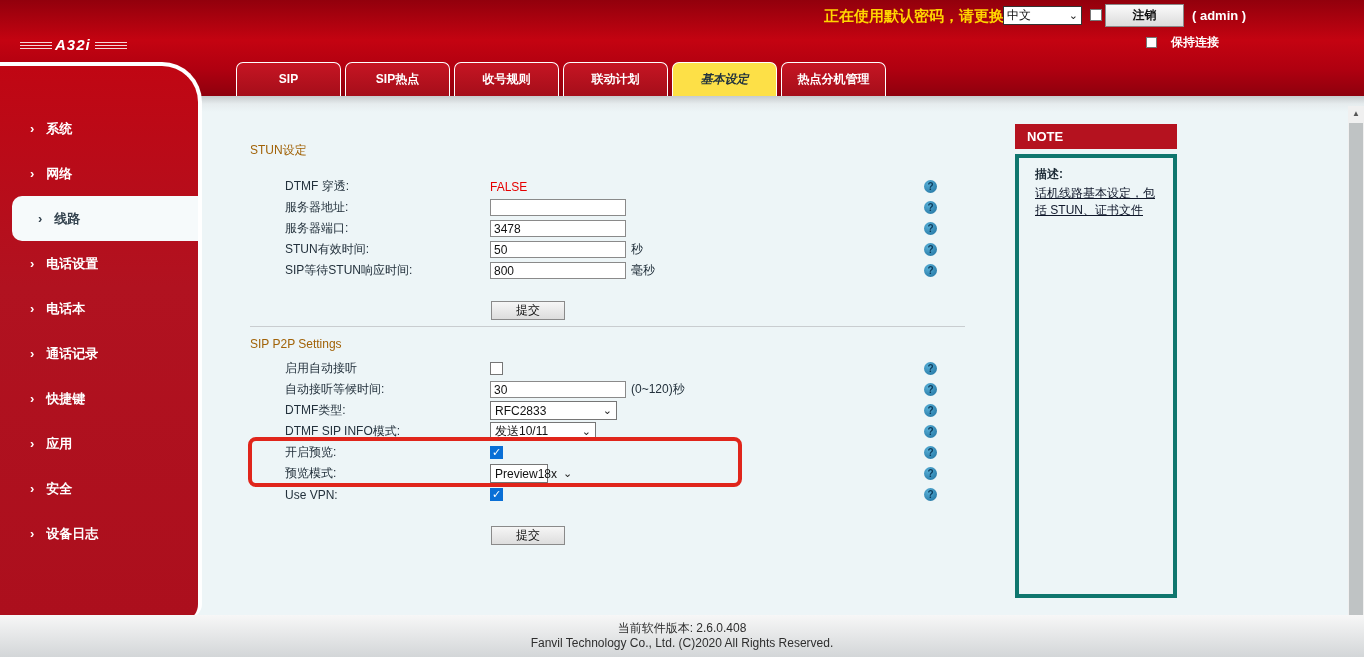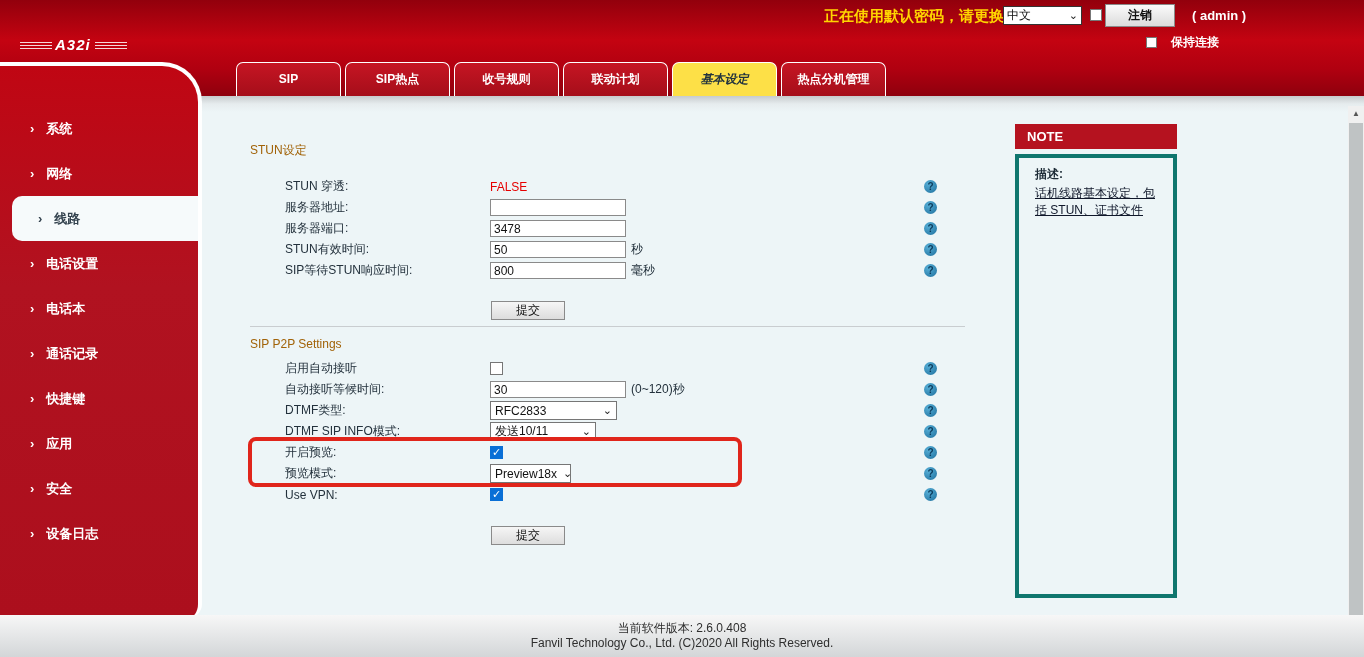--- a/index.html
+++ b/index.html
@@ -14,21 +14,21 @@
   .logo-lines { position:absolute; top:42px; width:32px; height:8px; z-index:2;
           background:repeating-linear-gradient(180deg, rgba(255,255,255,.85) 0 1px, transparent 1px 3px); }
   .logo-lines.left { left:20px; } .logo-lines.right { left:95px; }
   .pwd-warning { position:absolute; left:824px; top:7px; color:#ffd400; font-size:15px; font-weight:bold; z-index:2;text-align:right; }
   .lang-select { position:absolute; left:1003px; top:6px; width:79px; height:19px; background:#fff;
           border:1px solid #333; display:flex; align-items:center; justify-content:space-between;
           padding:0 3px; font-size:12px; color:#111; z-index:2; cursor:pointer; }
   .lang-select .arrow { font-size:11px; color:#222; }
   .mini-chk { position:absolute; width:12px; height:12px; background:#fff; border:1px solid #777; z-index:2; }
   .chk-lang { left:1090px; top:9px; }
-  .logout-btn { position:absolute; left:1105px; top:4px; width:70px; height:23px; z-index:2;
+  .logout-btn { position:absolute; left:1105px; top:4px; width:79px; height:23px; z-index:2;
           background:linear-gradient(180deg,#fafafa,#dcdcdc); border:1px solid #8a8a8a;
           font-size:12px; font-weight:bold; color:#111; text-align:center; line-height:21px; cursor:pointer; }
   .admin-label { position:absolute; left:1192px; top:8px; color:#fff; font-weight:bold; font-size:13px; z-index:2; }
   .keep-row { position:absolute; left:1146px; top:34px; display:flex; align-items:center; gap:14px; z-index:2; }
   .keep-row .box { width:11px; height:11px; background:#fff; border:1px solid #777; }
   .keep-row .lbl { color:#fff; font-weight:bold; font-size:12px; }
 
   
   .tabs { position:absolute; left:236px; top:62px; display:flex; gap:4px; z-index:4;border-radius:6px; }
   .tab { width:105px; height:34px; line-height:32px; text-align:center; color:#fff; font-size:12px; font-weight:bold;
@@ -66,21 +66,21 @@
   .form-row { height:21px; display:flex; align-items:center; position:relative; }
   .flabel { width:205px; font-size:12px; color:#23313c; }
   .fctrl { display:flex; align-items:center; gap:5px; }
   .suffix { font-size:12px; color:#23313c; }
   .false-val { font-size:12px; color:#e60000; }
   .tinput { width:136px; height:17px; border:1px solid #8a8a8a; background:#fff; font-size:12px;
             padding:0 3px; color:#111; font-family:"Liberation Sans","DejaVu Sans",sans-serif; }
   .selectbox { height:19px; background:#fff; border:1px solid #767676; display:flex; align-items:center;
                justify-content:space-between; padding:0 4px; font-size:12px; color:#111; cursor:pointer; }
   .selectbox .arrow { font-size:11px; color:#222; margin-left:6px; }
-  .sel-dtmf { width:127px; } .sel-info { width:106px; } .sel-preview { width:81px; }
+  .sel-dtmf { width:127px; } .sel-info { width:106px; } .sel-preview { width:58px; }
   .chk { width:13px; height:13px; background:#fff; border:1px solid #767676; cursor:pointer; position:relative; }
   .chk.checked { background:#0a6fd6; border-color:#0a6fd6; }
   .chk.checked::after { content:"✓"; position:absolute; left:1px; top:-1px; color:#fff; font-size:11px; font-weight:bold; }
   .help { position:absolute; right:8px; width:13px; height:13px; border-radius:50%;
           background:radial-gradient(circle at 35% 30%, #56aed6, #1e6f9d); color:#0b3a5a;
           font-size:10px; font-weight:bold; text-align:center; line-height:13px; cursor:pointer; }
   .btn-submit { position:absolute; width:74px; height:19px; background:linear-gradient(180deg,#f6f6f6,#ddd);
           border:1px solid #8a8a8a; font-size:12px; color:#111; text-align:center; line-height:17px; cursor:pointer; }
   .btn1 { left:289px; top:195px; } .btn2 { left:289px; top:420px; }
   .divider { position:absolute; left:48px; top:220px; width:715px; height:1px; background:#c9cdd0; }
@@ -169,21 +169,21 @@
     <span class="lbl">设备日志</span>
   </div>
 </div>
 
 <div class="content">
 
   <div class="sec-title t-stun">STUN设定</div>
 
   <div class="rows rows-stun">
     <div class="form-row">
-      <div class="flabel">STUN 穿透:</div>
+      <div class="flabel">DTMF 穿透:</div>
       <div class="fctrl">
           <span class="false-val">FALSE</span>
         </div>
       <div class="help">?</div>
     </div>
     <div class="form-row">
       <div class="flabel">服务器地址:</div>
       <div class="fctrl">
           <input class="tinput" value="" style="">
         </div>

